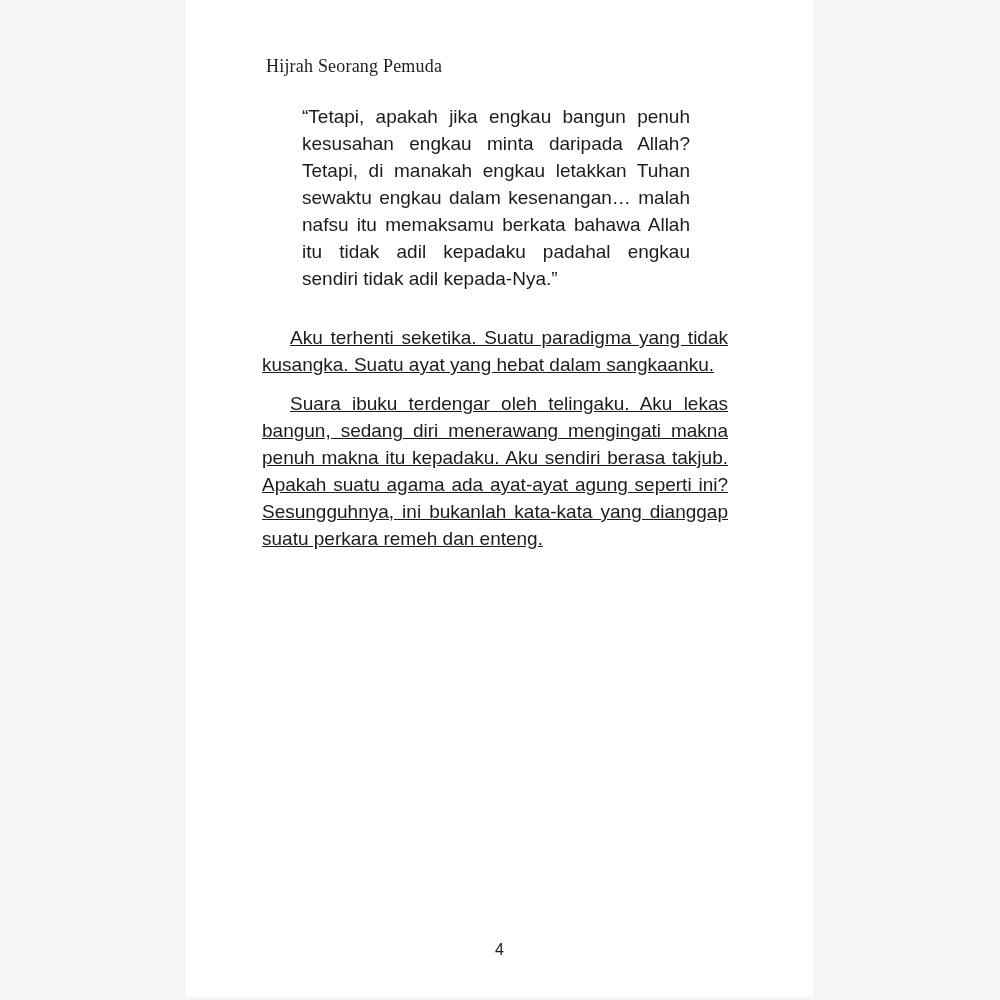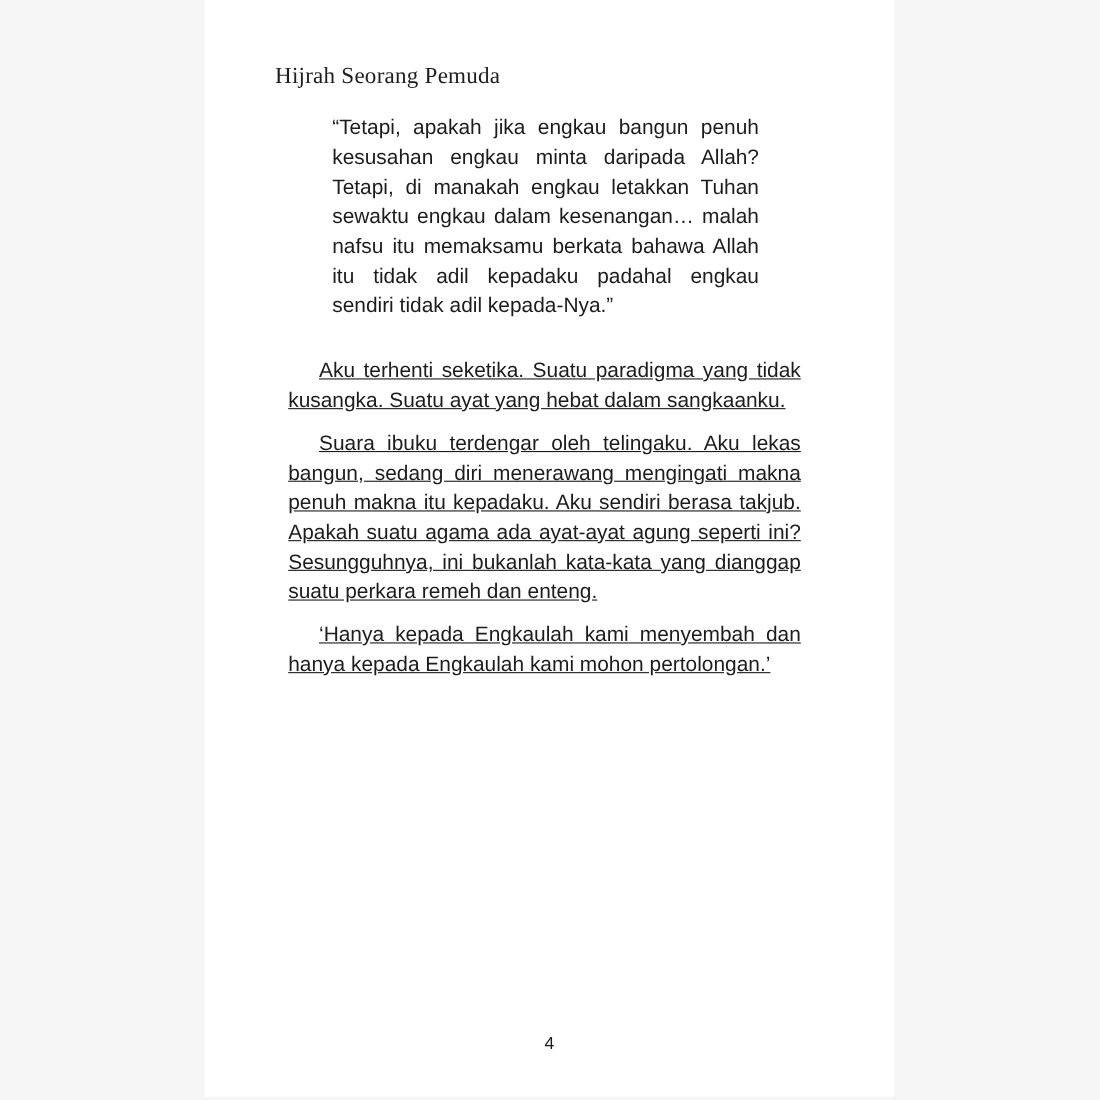--- a/index.html
+++ b/index.html
@@ -22,24 +22,24 @@
   .book-page {
     position: absolute;
     left: 186px;
     top: 0;
     width: 627px;
     height: 997px;
     background: #ffffff;
   }
   .running-header {
     position: absolute;
-    left: 64px;
+    left: 80px;
     top: 56px;
     font-family: "Liberation Serif", serif;
-    font-size: 21px;
+    font-size: 18px;
     letter-spacing: 0.2px;
     color: #1e1e1e;
     white-space: nowrap;
   }
   .text-col {
     position: absolute;
     left: 76px;
     top: 103px;
     width: 466px;
   }
@@ -77,21 +77,20 @@
     <div class="running-header">Hijrah Seorang Pemuda</div>
 
     <div class="text-col">
       <p class="quote">“Tetapi, apakah jika engkau bangun penuh kesusahan engkau minta daripada Allah? Tetapi, di manakah engkau letakkan Tuhan sewaktu engkau dalam kesenangan… malah nafsu itu memaksamu berkata bahawa Allah itu tidak adil kepadaku padahal engkau sendiri tidak adil kepada-Nya.”</p>
 
       <p class="para">Aku terhenti seketika. Suatu paradigma yang tidak kusangka. Suatu ayat yang hebat dalam sangkaanku.</p>
 
 
       <p class="para">Suara ibuku terdengar oleh telingaku. Aku lekas bangun, sedang diri menerawang mengingati makna penuh makna itu kepadaku. Aku sendiri berasa takjub. Apakah suatu agama ada ayat-ayat agung seperti ini? Sesungguhnya, ini bukanlah kata-kata yang dianggap suatu perkara remeh dan enteng.</p>
 
-      <p class="para">‘Hanya kepada Engkaulah kami menyembah dan hanya kepada Engkaulah kami mohon pertolongan.’</p>
 
 
     </div>
 
     <div class="page-number">4</div>
 
   </div>
 </div>
 
 </body></html>

